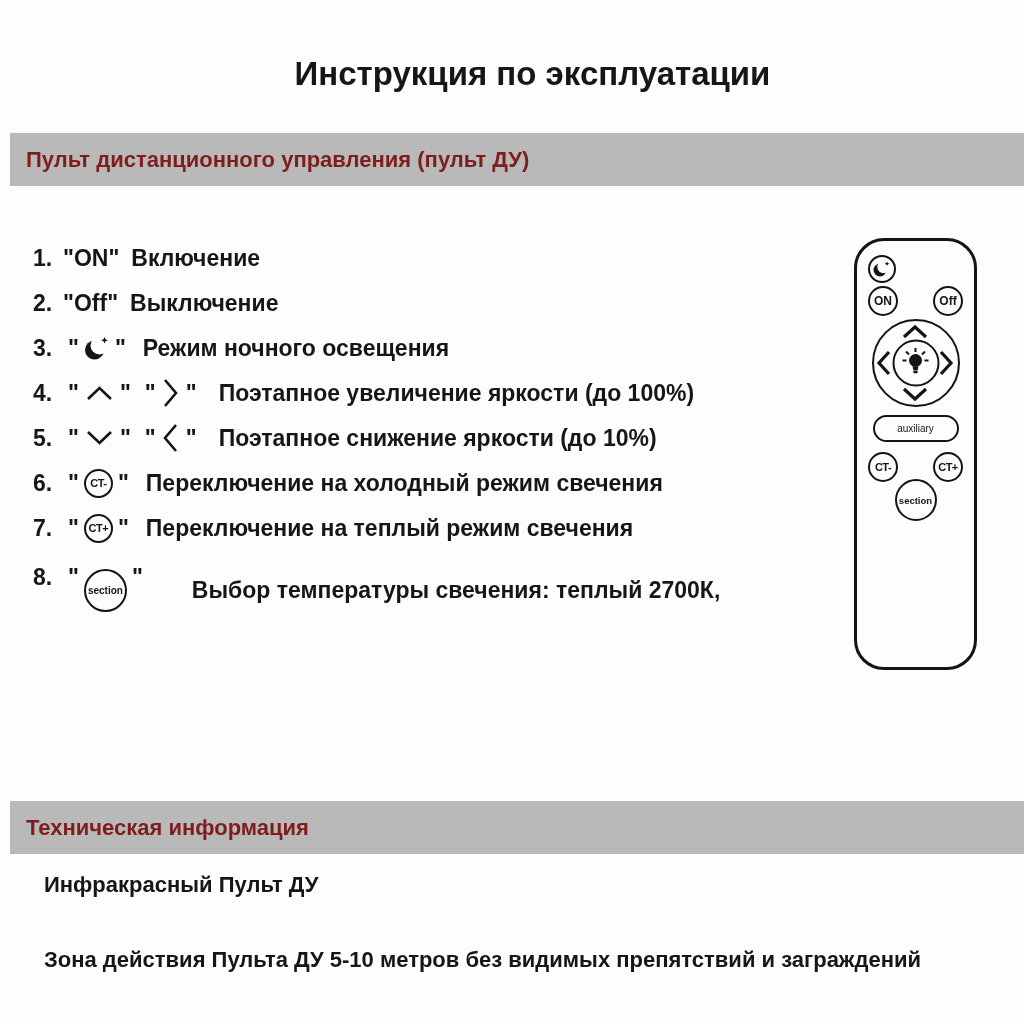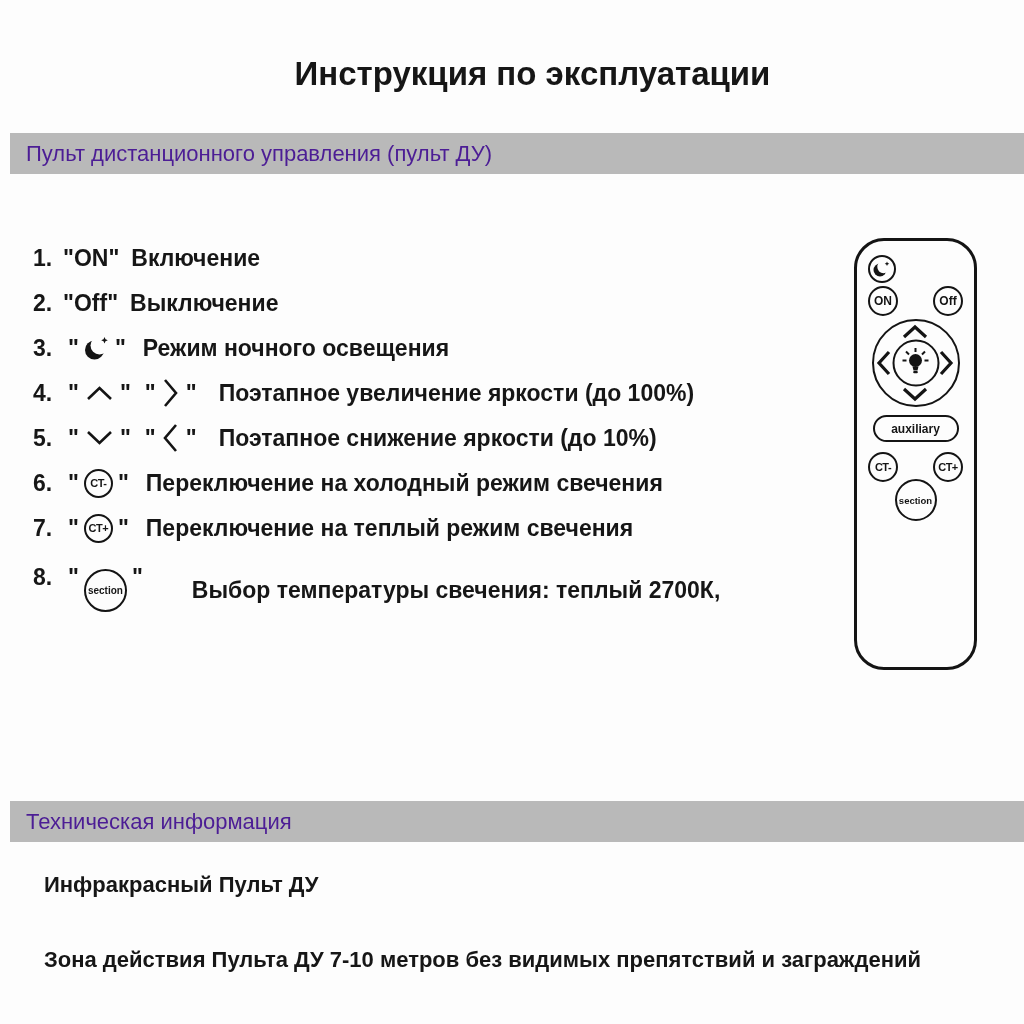--- a/index.html
+++ b/index.html
@@ -12,23 +12,23 @@
     overflow:hidden;
   }
   .page { position:absolute; inset:0; }
 
   .title {
     position:absolute; top:55px; left:0; width:100%;
     text-align:center; font-size:33px; font-weight:700;padding-left:41px;
   }
 
   .bar {
-    position:absolute; left:10px; right:0; height:41px;
+    position:absolute; left:10px; right:0; height:53px;
     background:#b9b9b9; display:flex; align-items:center;
-    padding-left:16px; font-size:22px; font-weight:400; color:#4c1d95;
+    padding-left:16px; font-size:22px; font-weight:700; color:#7f1d1d;
   }
   .bar-remote { top:133px; }
   .bar-tech   { top:801px; }
 
   
   .list { position:absolute; left:33px; top:226px; display:flex; flex-direction:column; list-style:none; }
   .item {
     display:flex; align-items:center; height:26px; margin-top:19px;
     font-size:23px; font-weight:700; white-space:nowrap;
   }
@@ -73,21 +73,21 @@
   .rc-arrows { position:absolute; left:-2.5px; top:-2.5px; }
   .rc-inner {
     position:absolute; left:50%; top:50%; transform:translate(-50%,-50%);
     width:47px; height:47px; border:2.5px solid #141414; border-radius:50%;
     display:flex; align-items:center; justify-content:center; background:#fdfdfd;
   }
   .rc-aux {
     position:absolute; left:50%; transform:translateX(-50%); top:174px;
     width:86px; height:27px; border:2.5px solid #141414; border-radius:14px;
     display:flex; align-items:center; justify-content:center;
-    font-size:12px; font-weight:700; background:#fdfdfd;
+    font-size:10px; font-weight:400; background:#fdfdfd;
   }
   .rc-ctm { left:11px;  top:211px; width:30px; height:30px; font-size:11px; letter-spacing:-0.5px; }
   .rc-ctp { right:11px; top:211px; width:30px; height:30px; font-size:11px; letter-spacing:-0.5px; }
   .rc-section { left:50%; transform:translateX(-50%); top:238px; width:42px; height:42px; font-size:9.5px; }
 
   
   .tech-line {
     position:absolute; left:44px; font-size:22px; font-weight:700; white-space:nowrap;
   }
   .tech-1 { top:872px; }
@@ -260,15 +260,15 @@
       <span>section</span>
     </div>
 
   </div>
 
   <div class="bar bar-tech">
     <span>Техническая информация</span>
   </div>
 
   <div class="tech-line tech-1">Инфракрасный Пульт ДУ</div>
-  <div class="tech-line tech-3">Зона действия Пульта ДУ 7-10 метров без видимых препятствий и заграждений</div>
+  <div class="tech-line tech-3">Зона действия Пульта ДУ 5-10 метров без видимых препятствий и заграждений</div>
 
 </div>
 
 </body></html>

